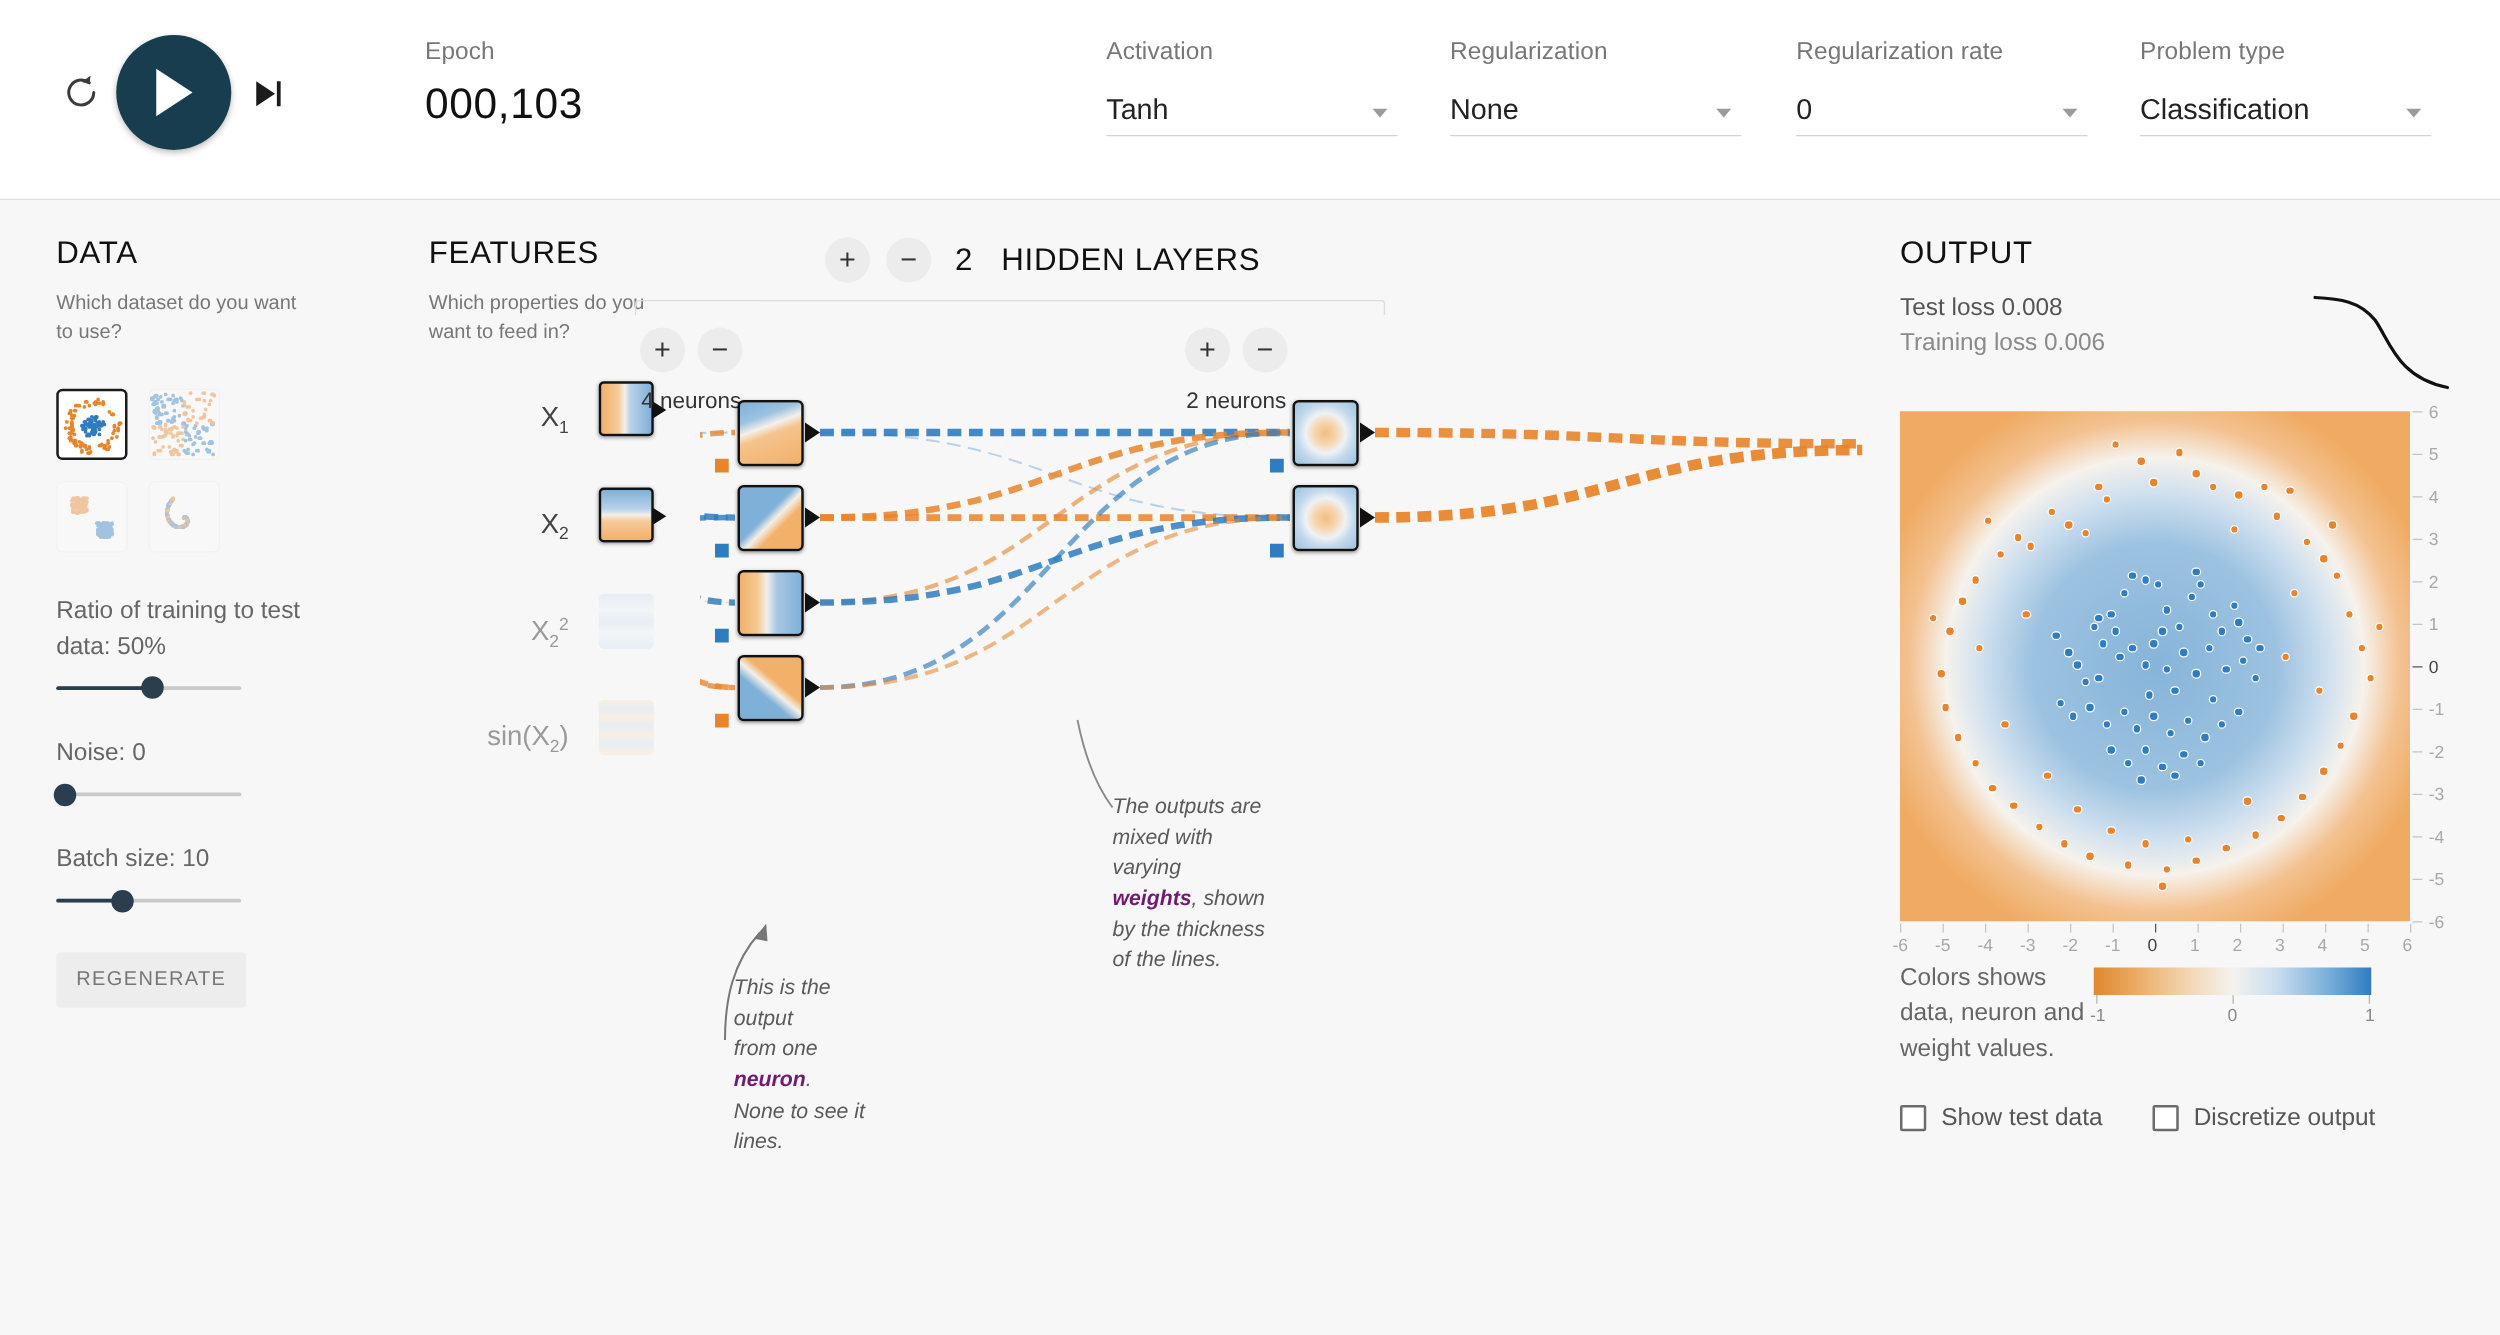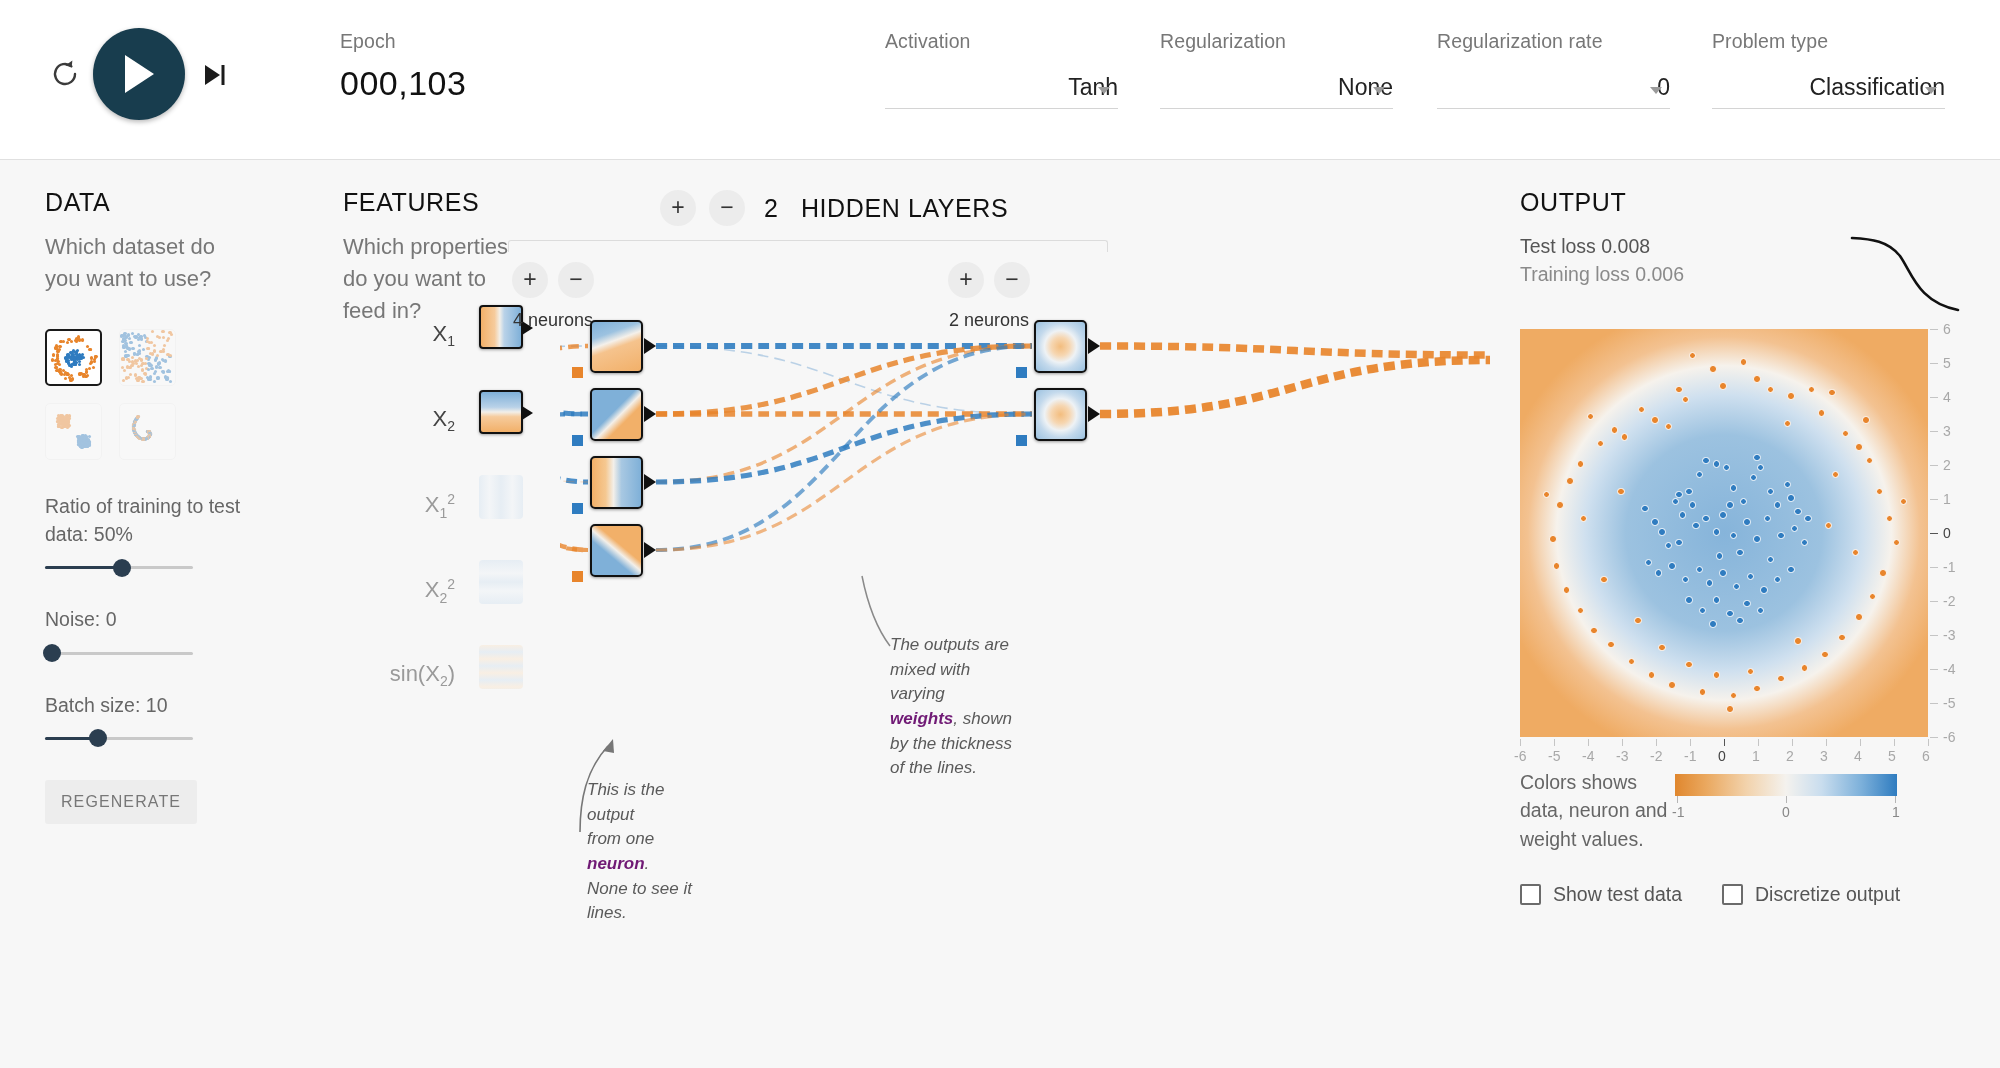--- a/index.html
+++ b/index.html
@@ -30,21 +30,21 @@
     position: absolute; left: 152px; top: 30px; width: 34px; height: 34px;
     cursor: pointer;
   }
   .hdr-field { position: absolute; top: 30px; }
   .hdr-label {
     font-size: 19.5px; color: #777; font-weight: 400; letter-spacing: .1px;
     white-space: nowrap;
   }
   .hdr-value-row {
     position: relative; margin-top: 22px;
-    border-bottom: 1px solid #d4d4d4; padding-bottom: 8px; text-align: right;
+    border-bottom: 1px solid #d4d4d4; padding-bottom: 8px;
   }
   .hdr-value {
     font-size: 23px; color: #222; font-weight: 400; line-height: 1.1;
   }
   .caret {
     position: absolute; right: 8px; top: 12px;
     width: 0; height: 0; border-left: 6.5px solid transparent;
     border-right: 6.5px solid transparent; border-top: 7px solid #9b9b9b;
   }
   #epoch-field { left: 340px; }
@@ -55,21 +55,21 @@
   #reg-field  { left: 1160px; width: 233px; }
   #regrate-field { left: 1437px; width: 233px; }
   #prob-field { left: 1712px; width: 233px; }
 
   
   #main { position: absolute; left: 0; top: 160px; width: 2000px; height: 908px; }
   .col-title {
     font-size: 25px; color: #111; letter-spacing: .6px; font-weight: 400;
   }
   .col-sub {
-    font-size: 22px; color: #777; line-height: 1.45; margin-top: 14px;
+    font-size: 16px; color: #777; line-height: 1.45; margin-top: 14px;
   }
 
   
   #data-col { position: absolute; left: 45px; top: 28px; width: 200px; }
   #dataset-grid {
     margin-top: 34px; display: grid; grid-template-columns: 57px 57px;
     grid-gap: 17px;
   }
   .ds-thumb {
     width: 57px; height: 57px; border-radius: 5px; position: relative;
@@ -907,24 +907,20 @@
         <div class="feat-label">X<sub>1</sub></div>
         <div class="feat-thumb active" style="background: linear-gradient(to right, rgb(242, 176, 105) 0%, rgb(246, 203, 156) 34%, rgb(242, 239, 233) 47%, rgb(185, 210, 232) 58%, rgb(127, 176, 216) 100%);"></div>
         <div class="feat-node-out"></div>
       </div>
       <div class="feat-row">
         <div class="feat-label">X<sub>2</sub></div>
         <div class="feat-thumb active" style="background: linear-gradient(rgb(127, 176, 216) 0%, rgb(185, 210, 232) 38%, rgb(242, 239, 233) 50%, rgb(246, 203, 156) 62%, rgb(242, 176, 105) 100%);"></div>
         <div class="feat-node-out"></div>
       </div>
       <div class="feat-row">
-        <div class="feat-label dim">X<sub>1</sub><sup>2</sup></div>
-        <div class="feat-thumb inactive" style="background: linear-gradient(to right, rgb(207, 224, 239) 0%, rgb(238, 243, 248) 24%, rgb(207, 224, 239) 50%, rgb(238, 243, 248) 76%, rgb(207, 224, 239) 100%);"></div>
-      </div>
-      <div class="feat-row">
         <div class="feat-label dim">X<sub>2</sub><sup>2</sup></div>
         <div class="feat-thumb inactive" style="background: linear-gradient(rgb(207, 224, 239) 0%, rgb(238, 243, 248) 30%, rgb(207, 224, 239) 50%, rgb(238, 243, 248) 70%, rgb(207, 224, 239) 100%);"></div>
       </div>
       <div class="feat-row">
         <div class="feat-label dim">sin(X<sub>2</sub>)</div>
         <div class="feat-thumb inactive" style="background: repeating-linear-gradient(rgb(251, 227, 199) 0px, rgb(207, 224, 239) 7px, rgb(251, 227, 199) 14px);"></div>
       </div>
     </div>
 
   <div id="net-col">

